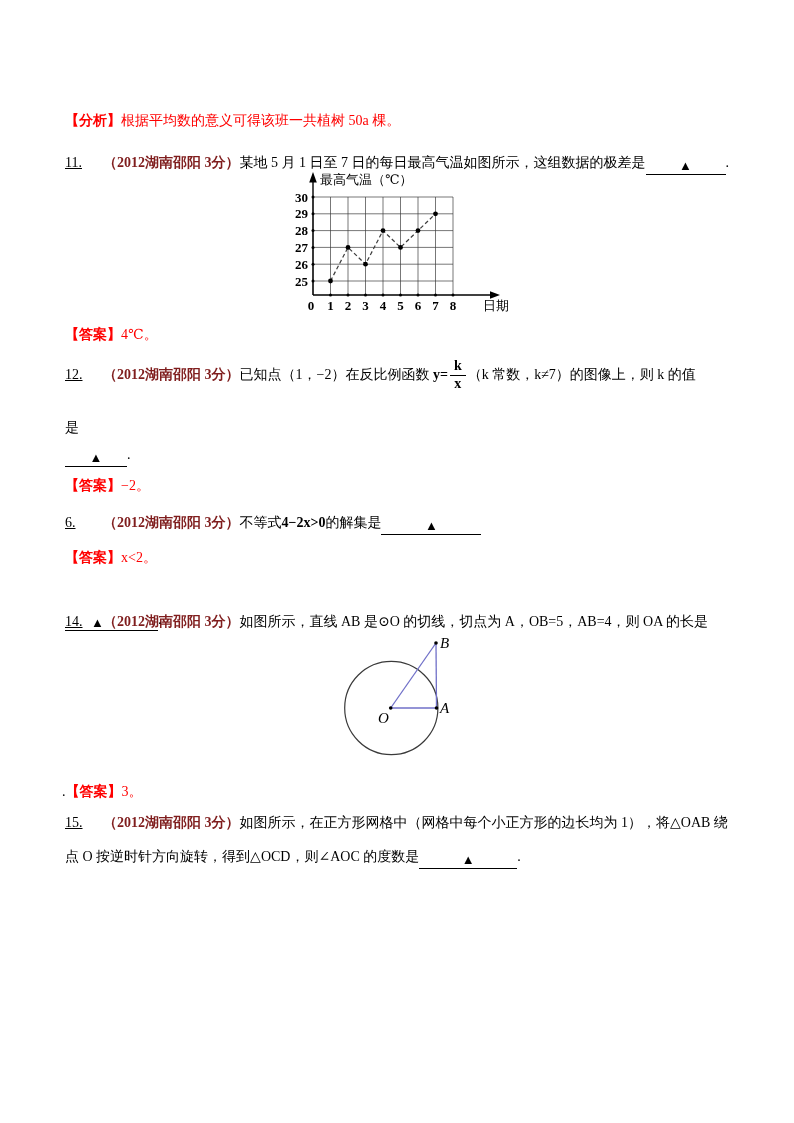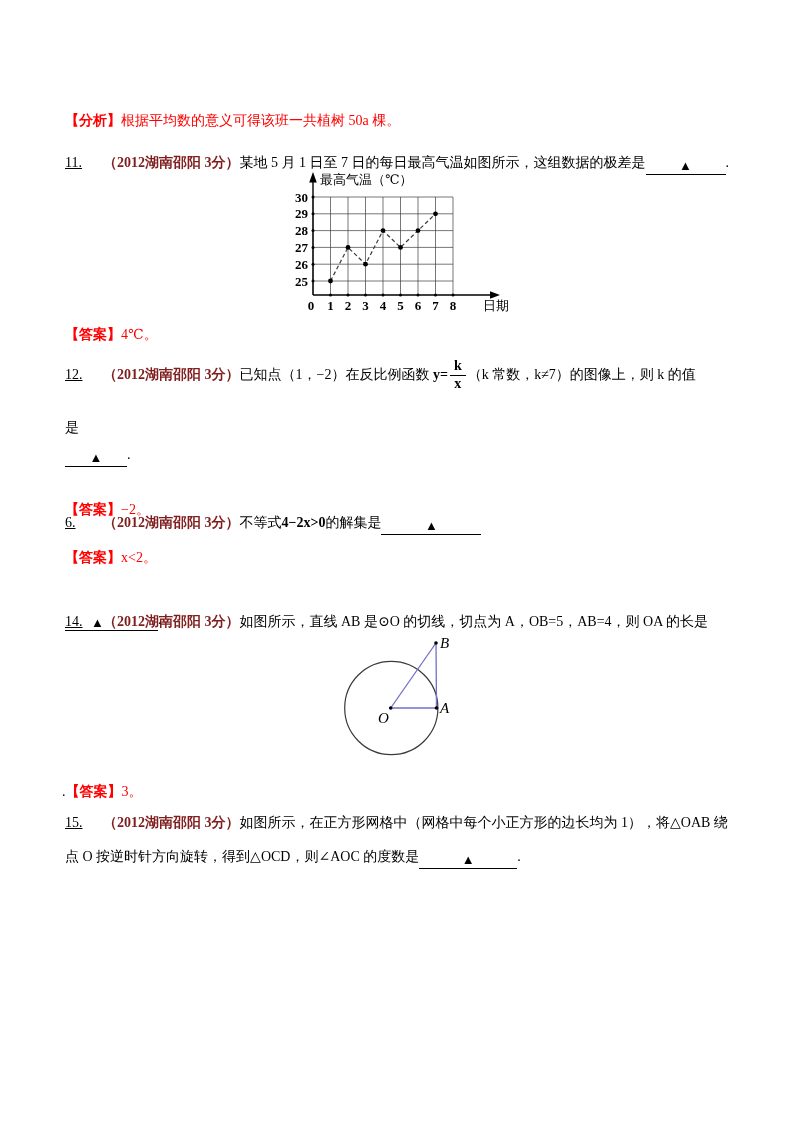--- a/index.html
+++ b/index.html
@@ -96,21 +96,21 @@
     </svg>
 
   <p class="line" style="top:312px"><span class="ans-label">【答案】</span><span class="ans-text">4℃。</span></p>
 
   <div class="line flexline" style="top:352px"><span class="qnum">12.</span><span class="src">（2012湖南邵阳 3分）</span><span>已知点（1，−2）在反比例函数 </span><span class="bold">y=</span><span class="frac"><span class="fnum">k</span><span class="fden">x</span></span><span>（k 常数，k≠7）的图像上，则 k 的值</span></div>
 
   <p class="line" style="top:405px"><span>是</span></p>
 
   <p class="line" style="top:432px"><span class="blank" style="width:62px">▲</span><span>.</span></p>
 
-  <p class="line" style="top:487px"><span class="ans-label">【答案】</span><span class="ans-text">−2。</span></p>
+  <p class="line" style="top:463px"><span class="ans-label">【答案】</span><span class="ans-text">−2。</span></p>
 
   <p class="line" style="top:500px"><span class="qnum">6.</span><span class="src">（2012湖南邵阳 3分）</span><span>不等式</span><span class="bold">4−2x&gt;0</span><span>的解集是</span><span class="blank" style="width:100px">▲</span></p>
 
   <p class="line" style="top:535px"><span class="ans-label">【答案】</span><span class="ans-text">x&lt;2。</span></p>
 
   <p class="line" style="top:599px"><span class="qnum">14.</span><span class="src">（2012湖南邵阳 3分）</span><span>如图所示，直线 AB 是⊙O 的切线，切点为 A，OB=5，AB=4，则 OA 的长是</span></p>
 
   <p class="line" style="top:597px"><span class="blank blank-left" style="width:93px">▲</span><span>.</span></p>
 
   <svg class="fig" style="top:618px;left:332px" width="160" height="160" viewBox="0 0 160 160">

